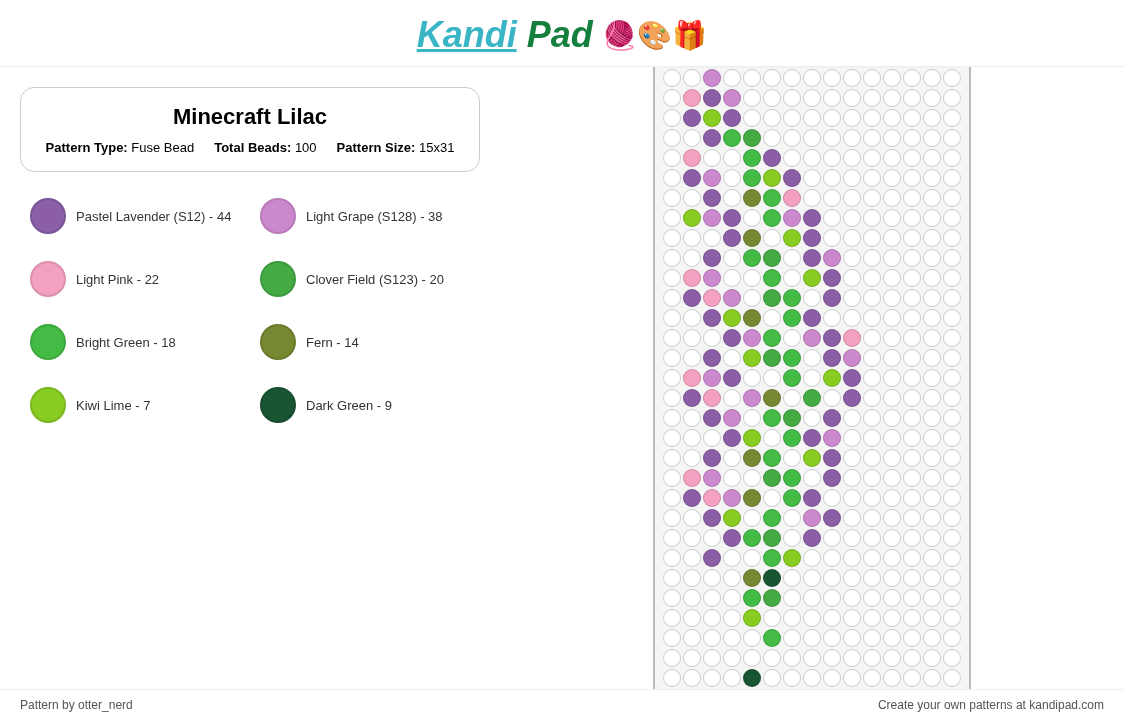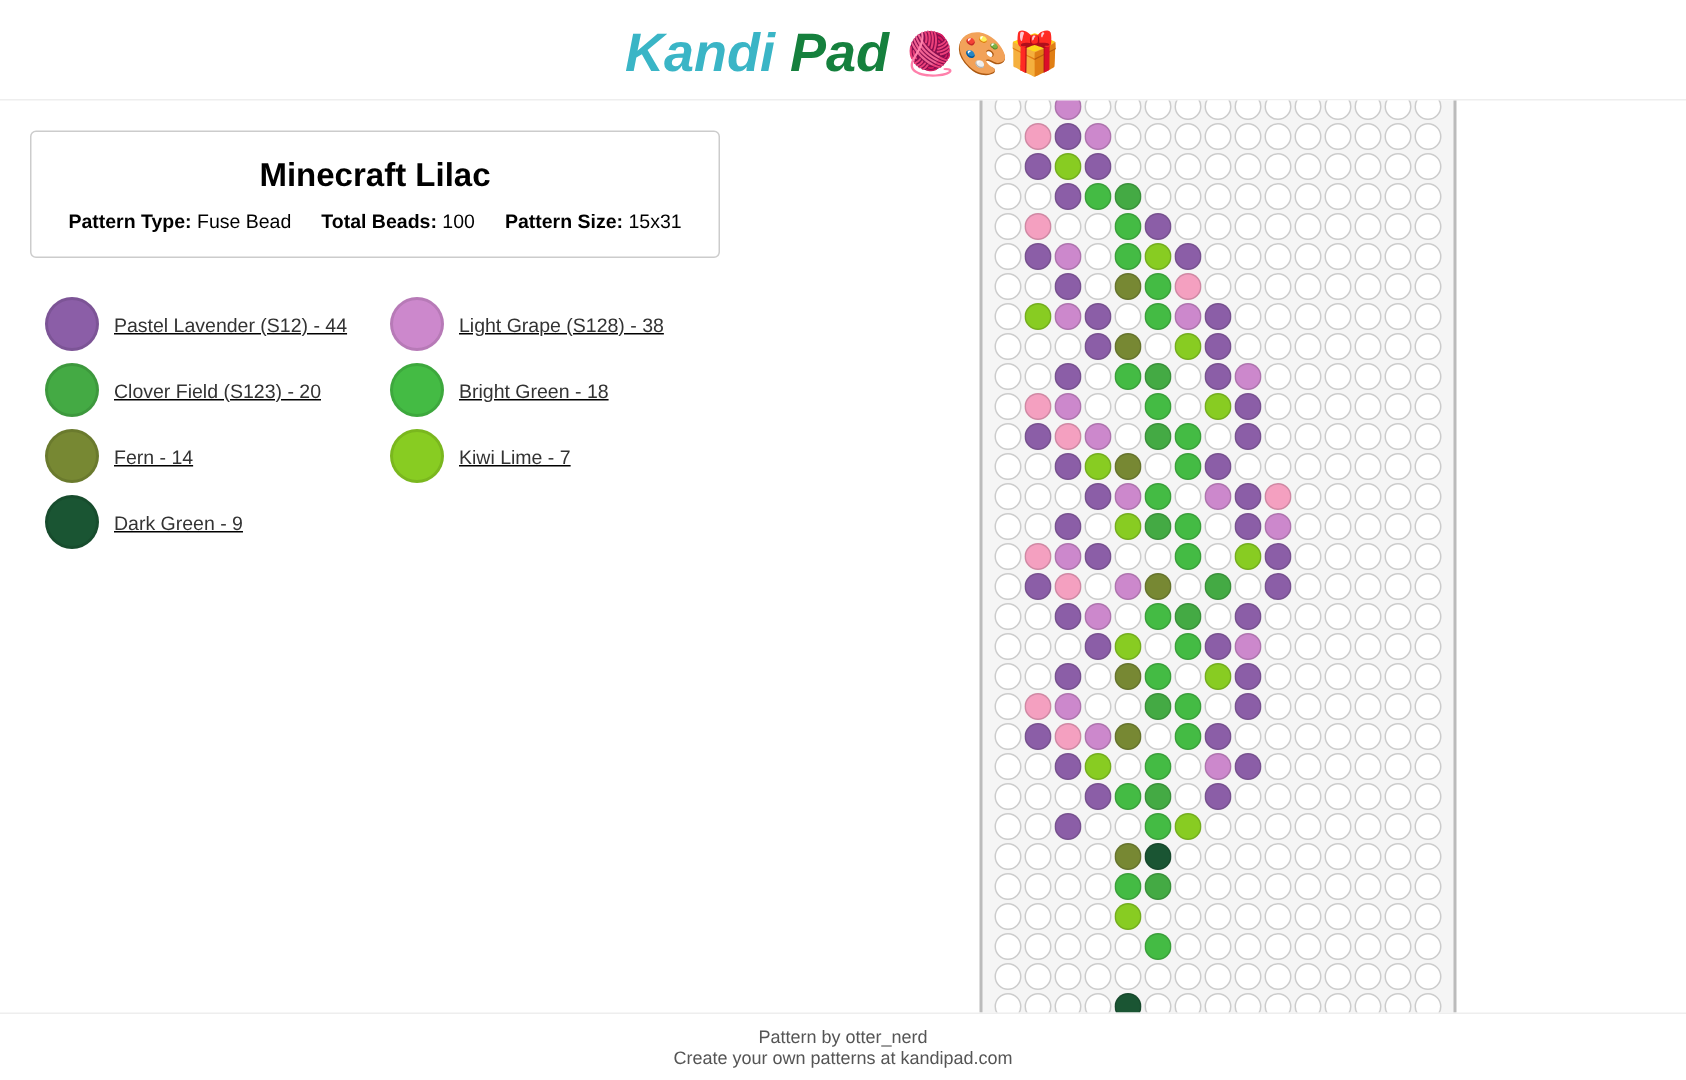--- a/index.html
+++ b/index.html
@@ -19,21 +19,21 @@
       align-items: center;
       justify-content: center;
       padding: 14px 20px 10px;
       border-bottom: 1px solid #eee;
     }
     .logo-text {
       font-size: 36px;
       font-weight: bold;
       font-style: italic;
     }
-    .logo-kandi { color: #3ab5c6; }
+    .logo-kandi { color: #3ab5c6; text-decoration: underline; }
     .logo-pad { color: #15803d; }
     .logo-icons {
       margin-left: 10px;
       font-size: 28px;
     }
 
     
     .main {
       display: flex;
       flex: 1;
@@ -44,21 +44,21 @@
     .left-panel {
       width: 500px;
       padding: 20px 20px 10px 20px;
       display: flex;
       flex-direction: column;
       gap: 16px;
     }
 
     .pattern-info-box {
       border: 1px solid #ccc;
-      border-radius: 4px;
+      border-radius: 14px;
       padding: 16px 20px;
       text-align: center;
     }
     .pattern-title {
       font-size: 22px;
       font-weight: bold;
       margin-bottom: 10px;
     }
     .pattern-meta {
       display: flex;
@@ -70,23 +70,22 @@
       font-size: 13px;
     }
     .meta-item span.label {
       font-weight: bold;
     }
 
     
     .color-legend {
       display: grid;
       grid-template-columns: 1fr 1fr;
-      gap: 8px 20px;
+      gap: 27px 20px;
       padding: 10px 10px;
-      text-decoration: underline;
     }
     .color-entry {
       display: flex;
       align-items: center;
       gap: 10px;
     }
     .color-swatch {
       width: 36px;
       height: 36px;
       border-radius: 50%;
@@ -100,21 +99,20 @@
 
     
     .footer {
       display: flex;
       justify-content: space-between;
       align-items: center;
       padding: 8px 20px;
       font-size: 12px;
       color: #555;
       border-top: 1px solid #eee;
-      flex-direction: column;
     }
 
     
     .right-panel {
       flex: 1;
       display: flex;
       align-items: center;
       justify-content: center;
       padding: 10px;
     }
@@ -189,20 +187,24 @@
     <div class="color-legend" id="color-legend-container">
     <div class="color-entry">
           <div class="color-swatch" style="background: rgb(139, 94, 167);"></div>
           <span class="color-label">Pastel Lavender (S12) - 44</span>
         </div>
         <div class="color-entry">
           <div class="color-swatch" style="background: rgb(204, 136, 204);"></div>
           <span class="color-label">Light Grape (S128) - 38</span>
         </div>
         <div class="color-entry">
+          <div class="color-swatch" style="background: rgb(244, 160, 192);"></div>
+          <span class="color-label">Light Pink - 22</span>
+        </div>
+        <div class="color-entry">
           <div class="color-swatch" style="background: rgb(68, 170, 68);"></div>
           <span class="color-label">Clover Field (S123) - 20</span>
         </div>
         <div class="color-entry">
           <div class="color-swatch" style="background: rgb(68, 187, 68);"></div>
           <span class="color-label">Bright Green - 18</span>
         </div>
         <div class="color-entry">
           <div class="color-swatch" style="background: rgb(119, 136, 51);"></div>
           <span class="color-label">Fern - 14</span>

